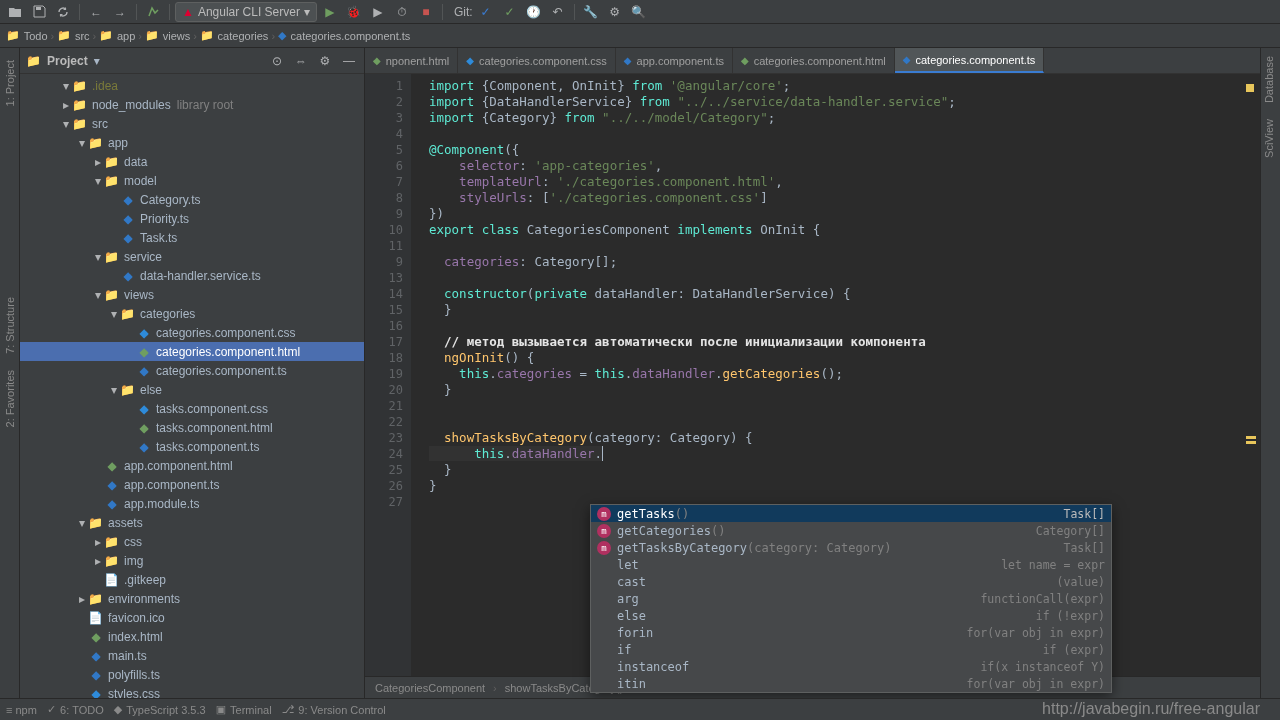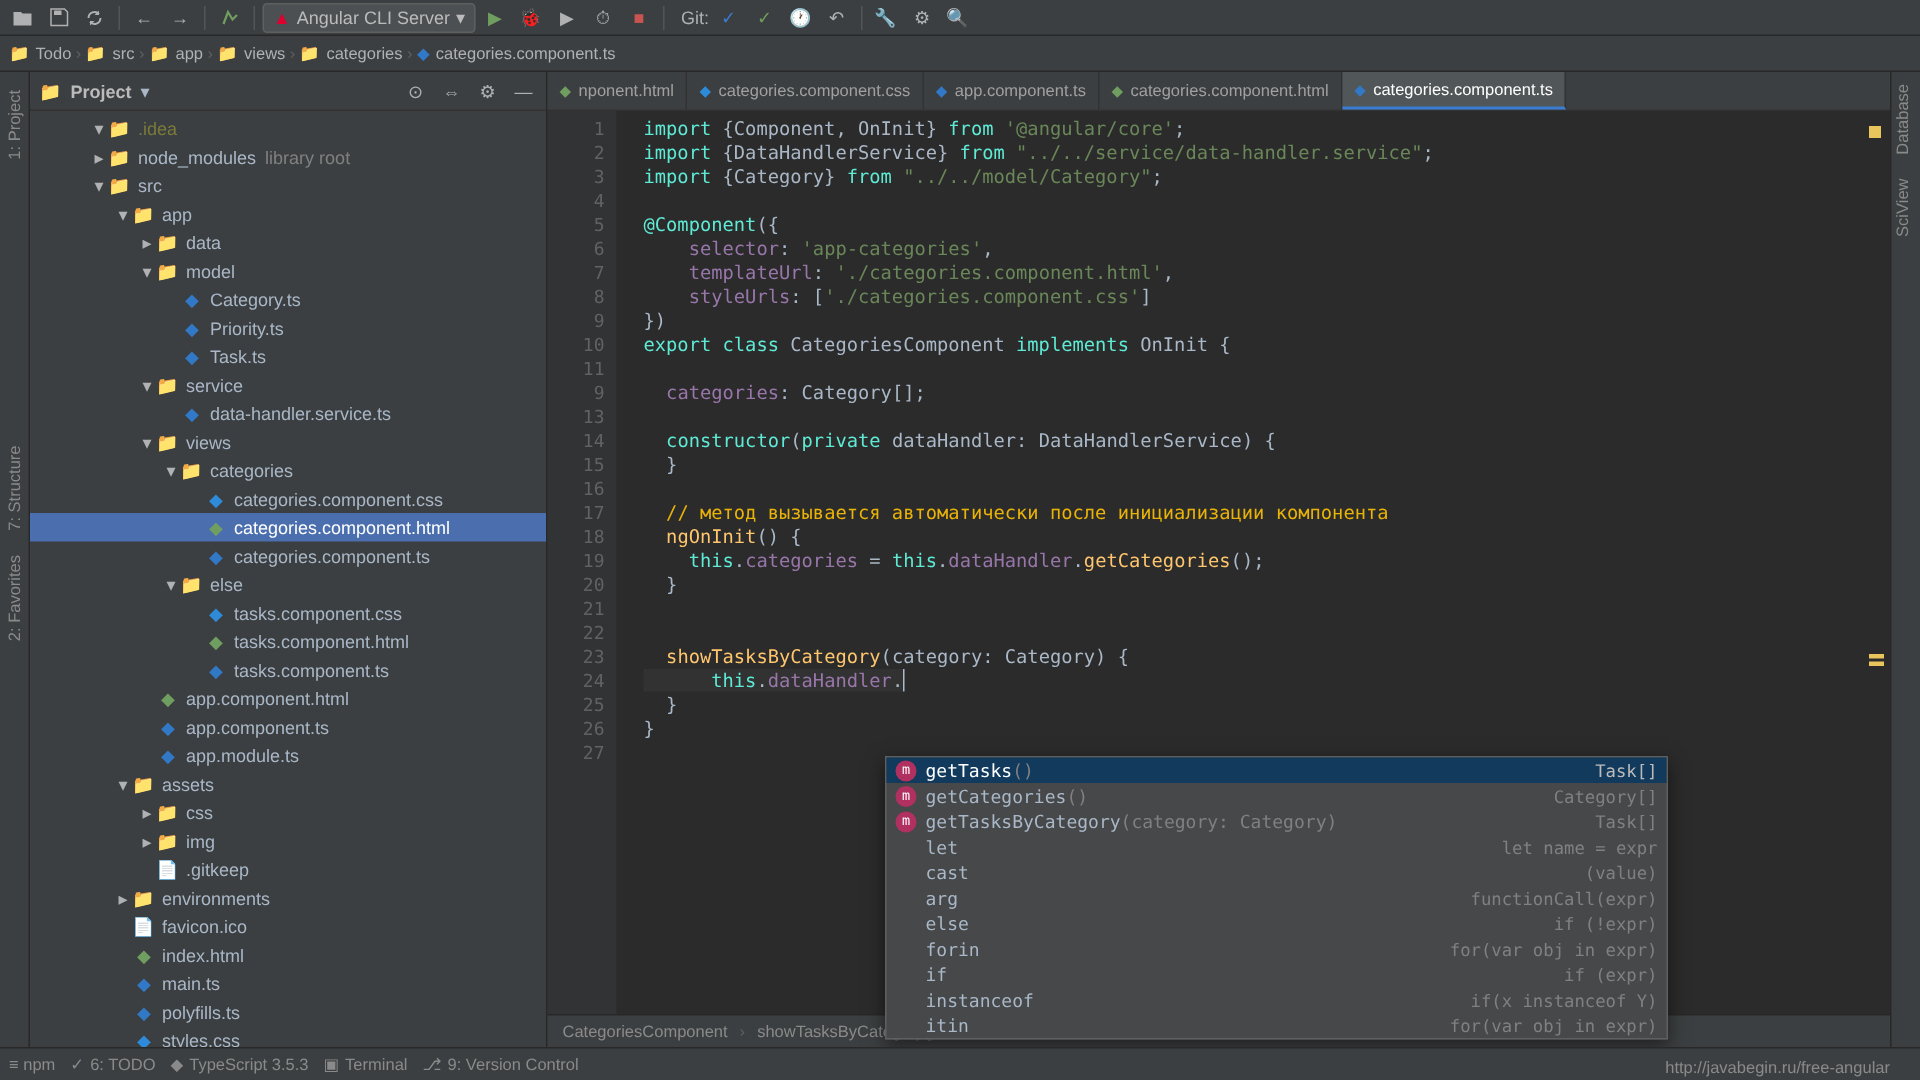--- a/index.html
+++ b/index.html
@@ -196,21 +196,21 @@
   flex: 1;
   font-family: 'Consolas', monospace;
   font-size: 12.5px;
   line-height: 16px;
   padding: 4px 0 4px 18px;
   white-space: pre;
   position: relative;
 }
 .kw { color: #5eead4; }
 .str { color: #6a8759; }
-.com { color: #eab308; }
+.com { color: #e5e5e5; font-weight: bold; }
 .param { color: #a9b7c6; }
 .prop { color: #9876aa; }
 .method { color: #ffc66d; }
 .cursor-mark { background: #323232; }
 .caret { border-left: 1px solid #a9b7c6; }
 
 
 .autocomplete {
   position: absolute;
   left: 590px;
@@ -271,21 +271,21 @@
   color: #8a8a8a;
 }
 .editor-crumb .sep { color: #606060; }
 
 
 .footer {
   position: absolute;
   right: 20px;
   bottom: 2px;
   color: #8a8a8a;
-  font-size: 11px;
+  font-size: 16px;
 }
 
 
 .bottom-bar {
   height: 22px;
   background: #3c3f41;
   border-top: 1px solid #282828;
   display: flex;
   align-items: center;
   padding: 0 6px;

